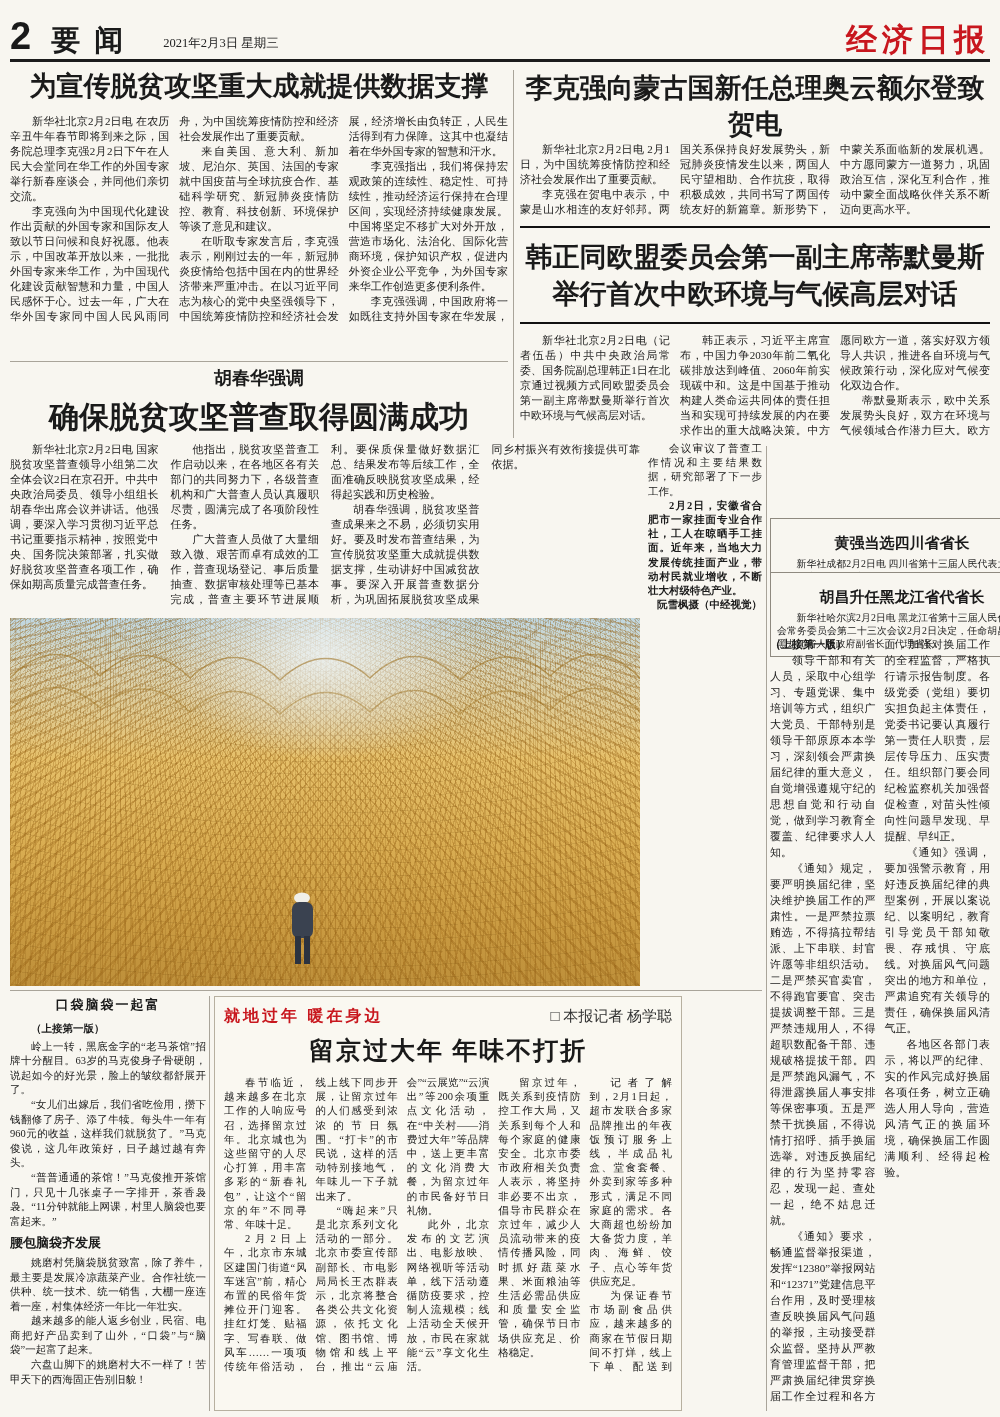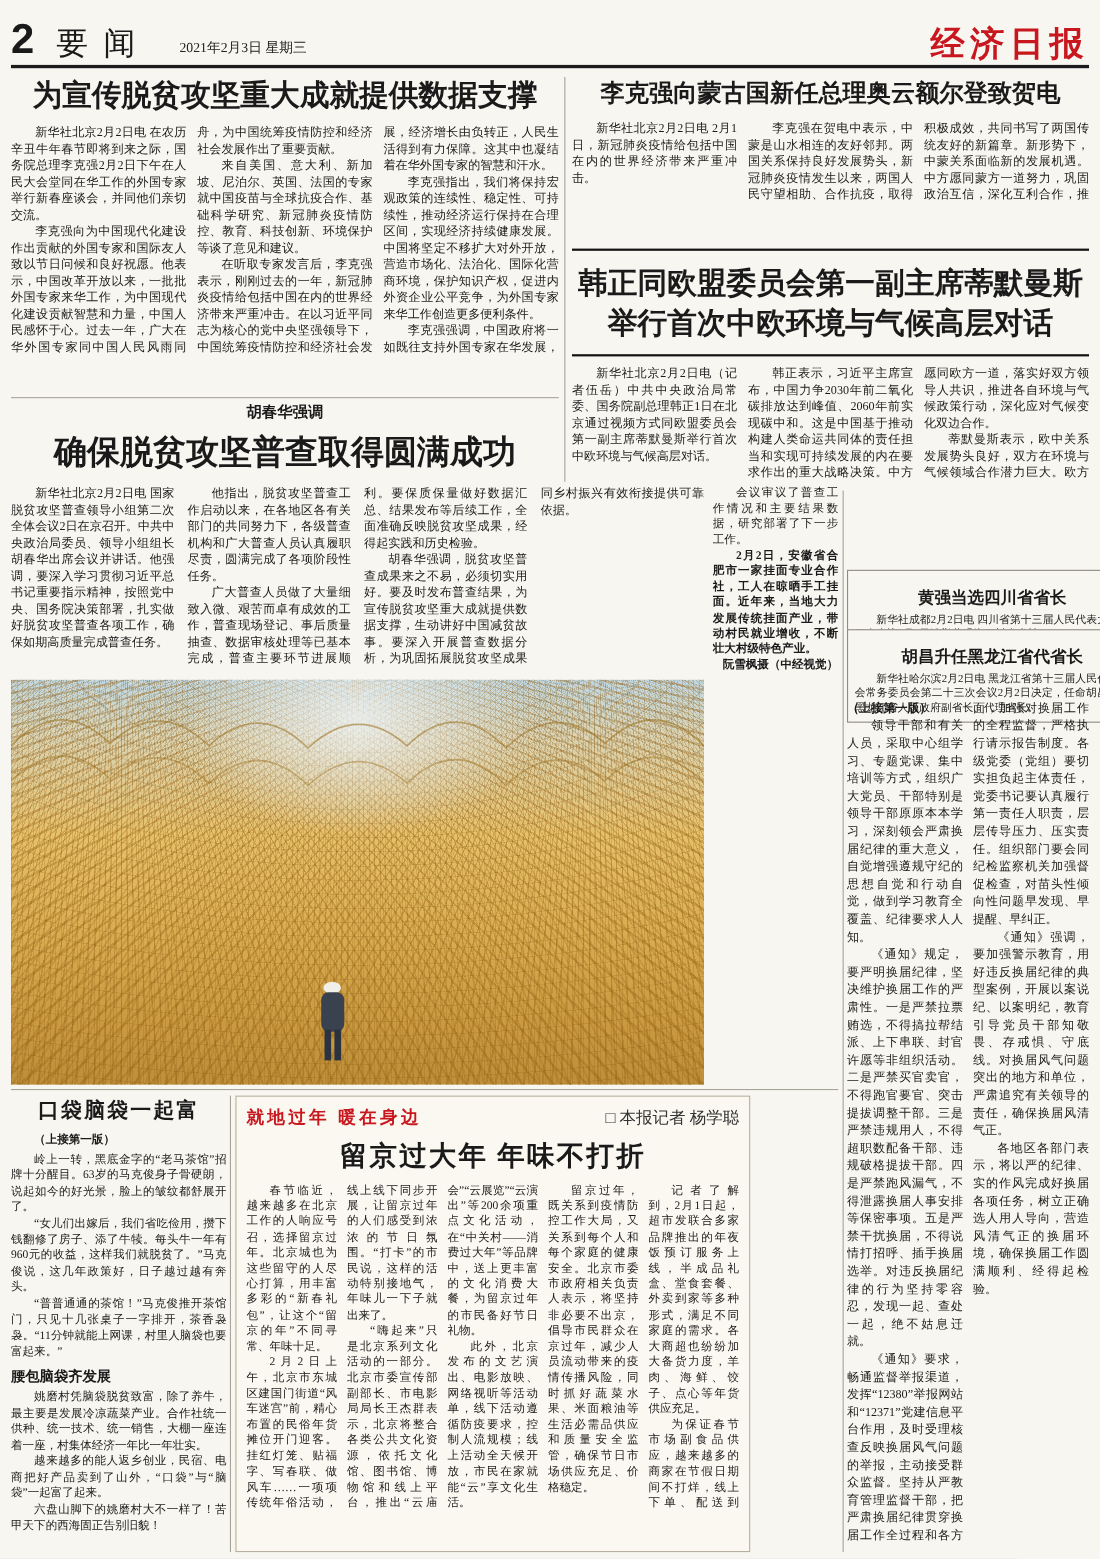--- a/index.html
+++ b/index.html
@@ -4,52 +4,52 @@
 <style>
   *{box-sizing:border-box;margin:0;padding:0}
   html,body{background:#e9e7e1}
   body{font-family:"Liberation Serif","DejaVu Serif",serif;color:#1a1a1a}
   .page{position:relative;width:1000px;height:1417px;margin:0 auto;background:#f8f6f0;overflow:hidden}
 
   
   .masthead{position:absolute;left:10px;top:12px;width:980px;height:50px;border-bottom:3px solid #1c1c1c;
             display:flex;align-items:flex-end;padding-bottom:4px}
   .page-num{font-family:"Liberation Sans","DejaVu Sans",sans-serif;font-weight:bold;font-size:38px;line-height:1}
-  .section-name{font-family:"Liberation Sans","DejaVu Sans",sans-serif;font-weight:normal;font-size:29px;
+  .section-name{font-family:"Liberation Sans","DejaVu Sans",sans-serif;font-weight:bold;font-size:29px;
             letter-spacing:14px;margin-left:20px;line-height:1.05}
   .issue-date{font-size:12.5px;margin-left:26px;padding-bottom:3px;color:#222}
   .paper-logo{margin-left:auto;color:#c8171e;font-weight:bold;font-size:31px;letter-spacing:5px;line-height:1}
 
   
   .hed{font-family:"Liberation Sans","DejaVu Sans",sans-serif;font-weight:bold;text-align:center}
   .body-txt{overflow:hidden;column-fill:auto}
   .body-txt p{text-indent:2em;text-align:justify;font-size:11px;line-height:15px}
   .abs{position:absolute}
   .divider{position:absolute;background:#a9a49a}
 
   
   #a1{left:10px;top:70px;width:498px}
   #a1 .hed{font-size:27px;line-height:1.2;margin-bottom:12px}
   #a1 .body-txt{height:224px;column-count:3;column-gap:10px}
 
   
   #a2{left:520px;top:70px;width:470px}
-  #a2 .hed{font-size:22px;margin-bottom:10px}
+  #a2 .hed{font-size:27px;}
   #a2 .body-txt{height:86px;column-count:3;column-gap:10px}
 
   
   #a3{left:520px;top:226px;width:470px}
   #a3 .box-head{border-top:2.5px solid #111;border-bottom:2.5px solid #111;padding:11px 0 9px 0}
   #a3 .box-head div{font-family:"Liberation Sans","DejaVu Sans",sans-serif;font-weight:bold;
       font-size:27px;line-height:37px;text-align:center}
   #a3 .body-txt{margin-top:9px;height:106px;column-count:3;column-gap:10px}
 
   
   #band-head{left:10px;top:366px;width:498px;text-align:center}
-  #band-head .kicker{font-family:"Liberation Sans","DejaVu Sans",sans-serif;font-weight:bold;font-size:14px;margin-bottom:7px}
+  #band-head .kicker{font-family:"Liberation Sans","DejaVu Sans",sans-serif;font-weight:bold;font-size:18px;margin-bottom:7px}
   #band-head .hed{font-size:30px}
   #band-body{left:10px;top:442px;width:630px;height:170px;column-count:4;column-gap:12px}
 
   
   #cap-box{left:648px;top:442px;width:114px;height:170px;overflow:hidden}
   #cap-box p{font-size:10.5px;line-height:14.2px;text-align:justify;text-indent:2em}
   #cap-box .cap{font-weight:bold}
   #cap-box .credit{font-weight:bold;text-indent:0;text-align:right}
 
   
@@ -71,21 +71,21 @@
   .side-box .hed{font-size:15px;margin-bottom:4px}
   .side-box p{font-size:9.8px;line-height:13px;text-align:justify;text-indent:2em}
 
   
   #notice{left:770px;top:636px;width:220px;height:776px;column-count:2;column-gap:9px;column-fill:auto;overflow:hidden}
   #notice p{font-size:11px;line-height:16px;text-align:justify;text-indent:2em}
   #notice .cont{text-indent:0;font-weight:bold}
 
   
   #pocket{left:10px;top:996px;width:196px;height:415px;overflow:hidden}
-  #pocket .hed{font-family:Liberation Serif, serif;font-size:19px;letter-spacing:2px;margin-bottom:8px}
+  #pocket .hed{font-family:Liberation Serif, serif;font-size:13px;letter-spacing:2px;margin-bottom:8px}
   #pocket .cont{font-size:10.5px;text-align:left;font-weight:bold;margin-bottom:3px}
   #pocket p{font-size:10.5px;line-height:14.6px;text-align:justify;text-indent:2em}
   #pocket .subhead{font-family:"Liberation Sans","DejaVu Sans",sans-serif;font-weight:bold;font-size:13px;
       text-indent:0;margin:7px 0 5px 0}
 
   
   #beijing{left:214px;top:996px;width:468px;height:415px;border:1px solid #b7b0a0;background:#faf8f1;padding:9px 9px 6px 9px;overflow:hidden}
   #beijing .toprow{display:flex;align-items:baseline;justify-content:space-between}
   #beijing .kicker{color:#c8171e;font-family:"Liberation Sans","DejaVu Sans",sans-serif;font-weight:bold;font-size:16px;letter-spacing:3px}
   #beijing .byline{font-size:15px;color:#333}
@@ -113,21 +113,21 @@
         <p>来自美国、意大利、新加坡、尼泊尔、英国、法国的专家就中国疫苗与全球抗疫合作、基础科学研究、新冠肺炎疫情防控、教育、科技创新、环境保护等谈了意见和建议。</p>
         <p>在听取专家发言后，李克强表示，刚刚过去的一年，新冠肺炎疫情给包括中国在内的世界经济带来严重冲击。在以习近平同志为核心的党中央坚强领导下，中国统筹疫情防控和经济社会发展，经济增长由负转正，人民生活得到有力保障。这其中也凝结着在华外国专家的智慧和汗水。</p>
         <p>李克强指出，我们将保持宏观政策的连续性、稳定性、可持续性，推动经济运行保持在合理区间，实现经济持续健康发展。中国将坚定不移扩大对外开放，营造市场化、法治化、国际化营商环境，保护知识产权，促进内外资企业公平竞争，为外国专家来华工作创造更多便利条件。</p>
         <p>李克强强调，中国政府将一如既往支持外国专家在华发展，希望大家继续当好中外交流合作的桥梁和纽带，讲好中国故事，为促进中外互利合作、增进人民友谊作出新的贡献。</p>
       </div>
   </div>
 
   <div class="abs" id="a2">
     <div class="hed">李克强向蒙古国新任总理奥云额尔登致贺电</div>
     <div class="body-txt">
-        <p>新华社北京2月2日电 2月1日，新冠肺炎疫情给包括中国在内的世界经济带来严重冲击。</p>
+        <p>新华社北京2月2日电 2月1日，为中国统筹疫情防控和经济社会发展作出了重要贡献。</p>
         <p>李克强在贺电中表示，中蒙是山水相连的友好邻邦。两国关系保持良好发展势头，新冠肺炎疫情发生以来，两国人民守望相助、合作抗疫，取得积极成效，共同书写了两国传统友好的新篇章。新形势下，中蒙关系面临新的发展机遇。中方愿同蒙方一道努力，巩固政治互信，深化互利合作，推动中蒙全面战略伙伴关系不断迈向更高水平。</p>
       </div>
   </div>
 
   <div class="abs" id="a3">
     <div class="box-head">
       <div>韩正同欧盟委员会第一副主席蒂默曼斯</div>
       <div>举行首次中欧环境与气候高层对话</div>
     </div>
     <div class="body-txt">

